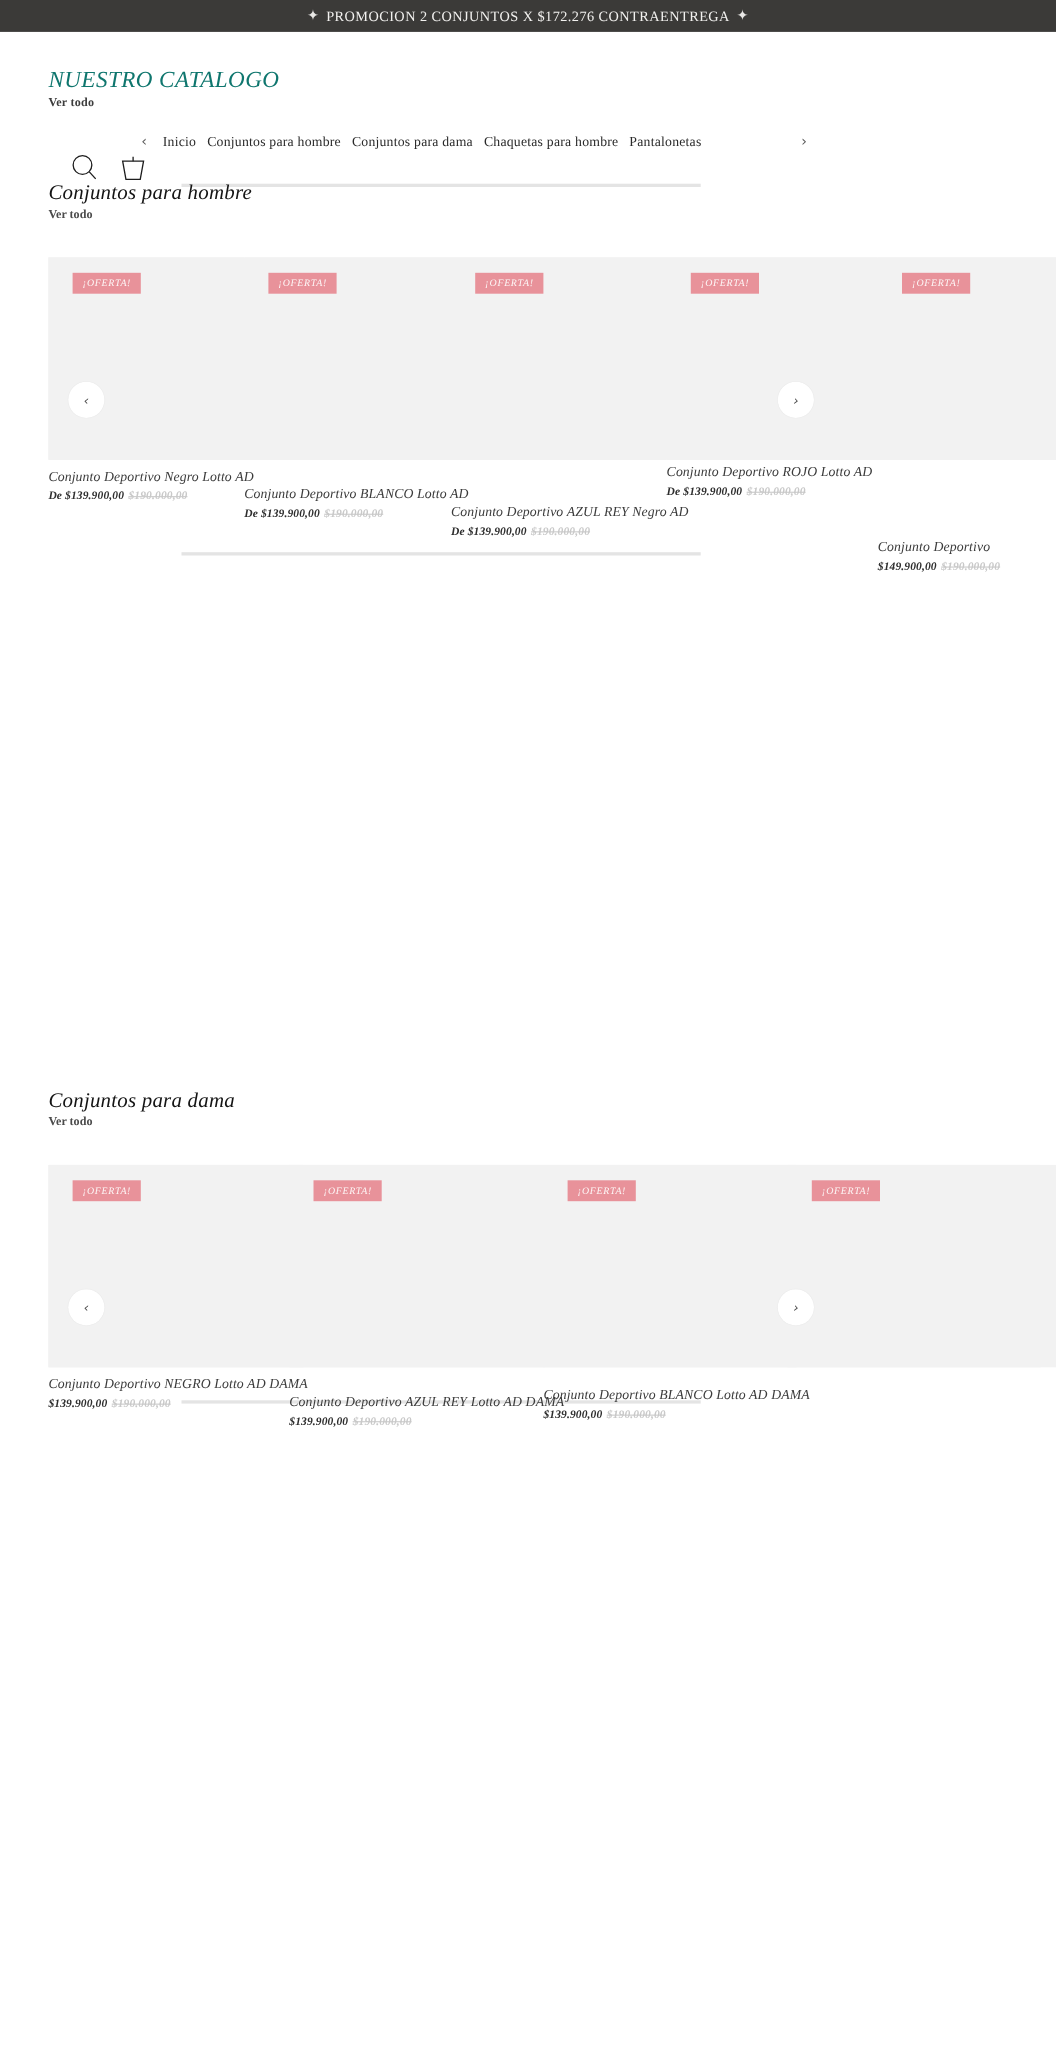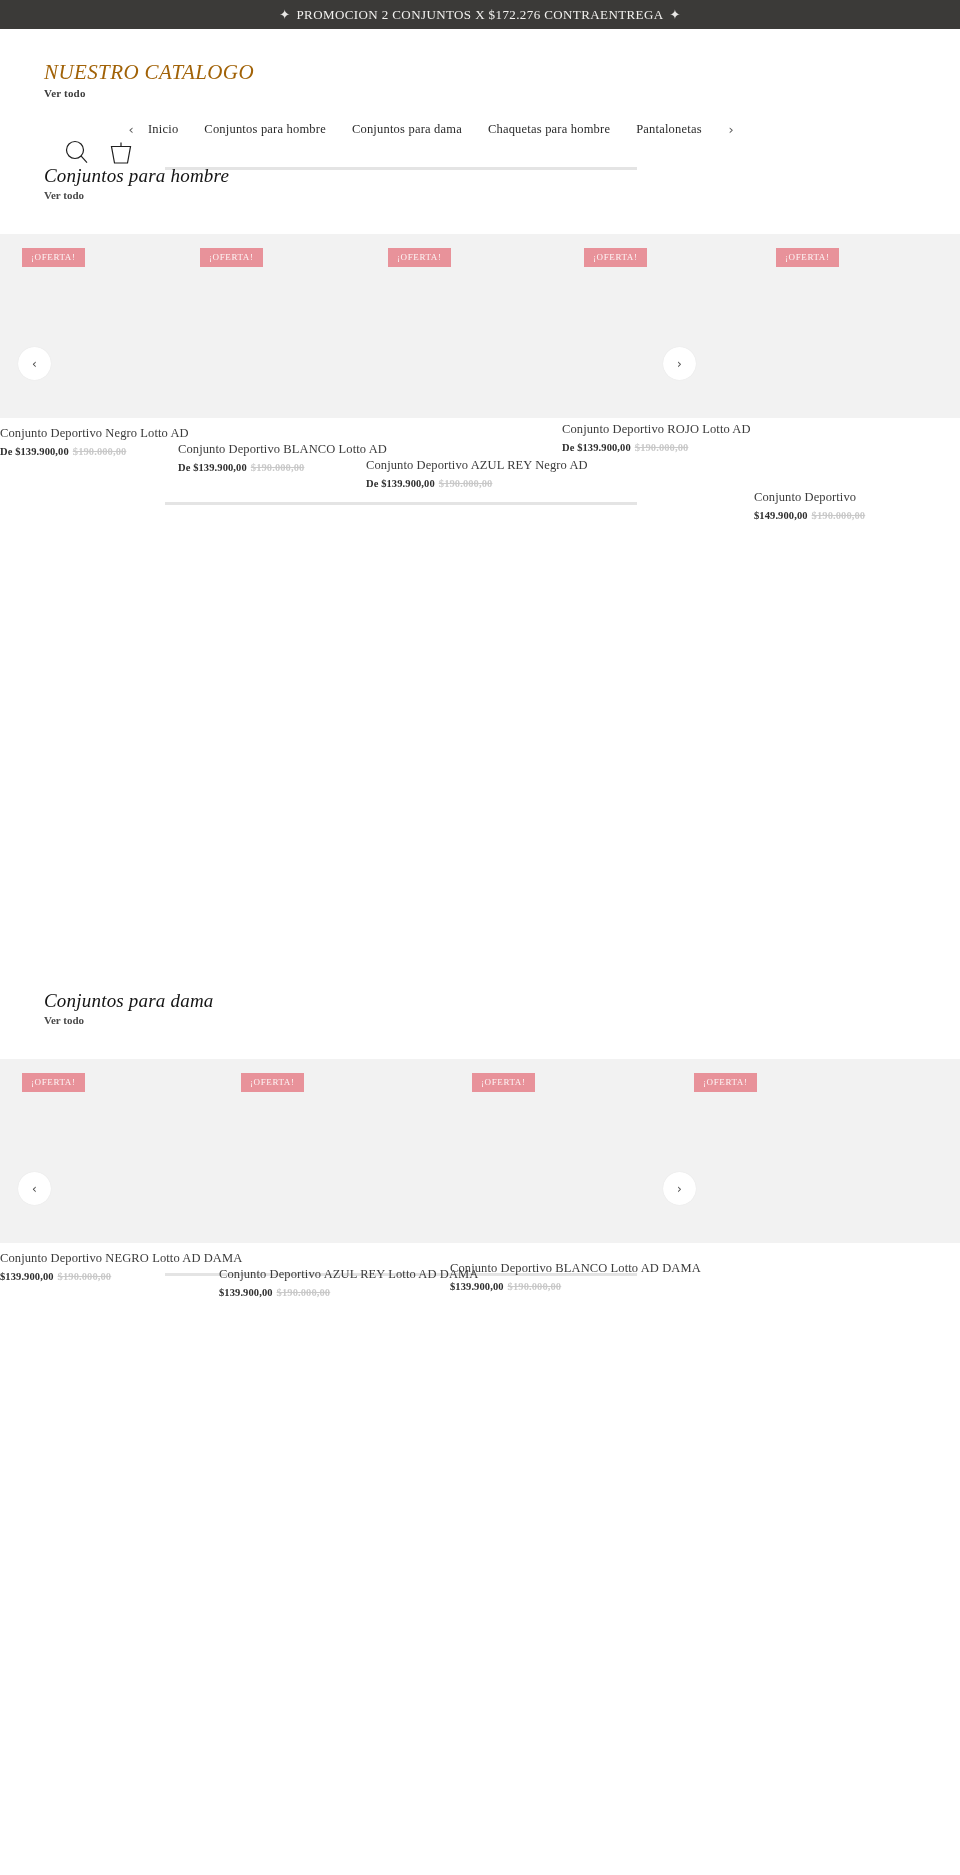--- a/index.html
+++ b/index.html
@@ -26,21 +26,21 @@
   }
   .announce .glyph { opacity: .95; margin: 0 6px; font-family: "DejaVu Sans", sans-serif; }
 
   
   .header { position: relative; height: 120px; }
   .brand-block { position: absolute; left: 44px; top: 31px; }
   .brand-title {
     font-size: 21px;
     font-style: italic;
     letter-spacing: .4px;
-    color: #a16207;
+    color: #0f766e;
     font-family: "Liberation Serif", "DejaVu Serif", serif;
     white-space: nowrap;
   }
   .brand-sub {
     font-size: 11px;
     font-weight: bold;
     color: #3d3d3d;
     margin-top: 2px;
     letter-spacing: .2px;
   }
@@ -58,21 +58,21 @@
     width: 630px;
   }
   .nav-arrow {
     font-size: 13px;
     color: #5a5a5a;
     width: 22px;
     text-align: center;
     font-family: "DejaVu Sans", sans-serif;
     line-height: 1;
   }
-  .nav-links { display: flex; gap: 26px; margin-left: 6px; }
+  .nav-links { display: flex; gap: 10px; margin-left: 6px; }
   .nav-link {
     font-size: 12.5px;
     color: #2a2a2a;
     white-space: nowrap;
     text-decoration: none;
     letter-spacing: .2px;
   }
   .nav-arrow.right { position: absolute; left: 600px; top: 1px; }
 
   .header-rule {
@@ -96,24 +96,26 @@
   }
   .section-sub {
     font-size: 11px;
     font-weight: bold;
     color: #4b4b4b;
     margin-top: 2px;
   }
 
   .carousel {
     position: relative;
+    margin-left: 44px;
     margin-top: 33px;
     height: 184px;
     background: #f2f2f2;
     overflow: visible;
+    font-style: italic;
   }
   .carousel .track { position: relative; height: 184px; }
 
   .card { position: absolute; top: 0; }
   .card .media { position: relative; height: 184px; background: #f2f2f2; }
   .badge {
     position: absolute;
     left: 22px;
     top: 14px;
     background: #e8929a;

